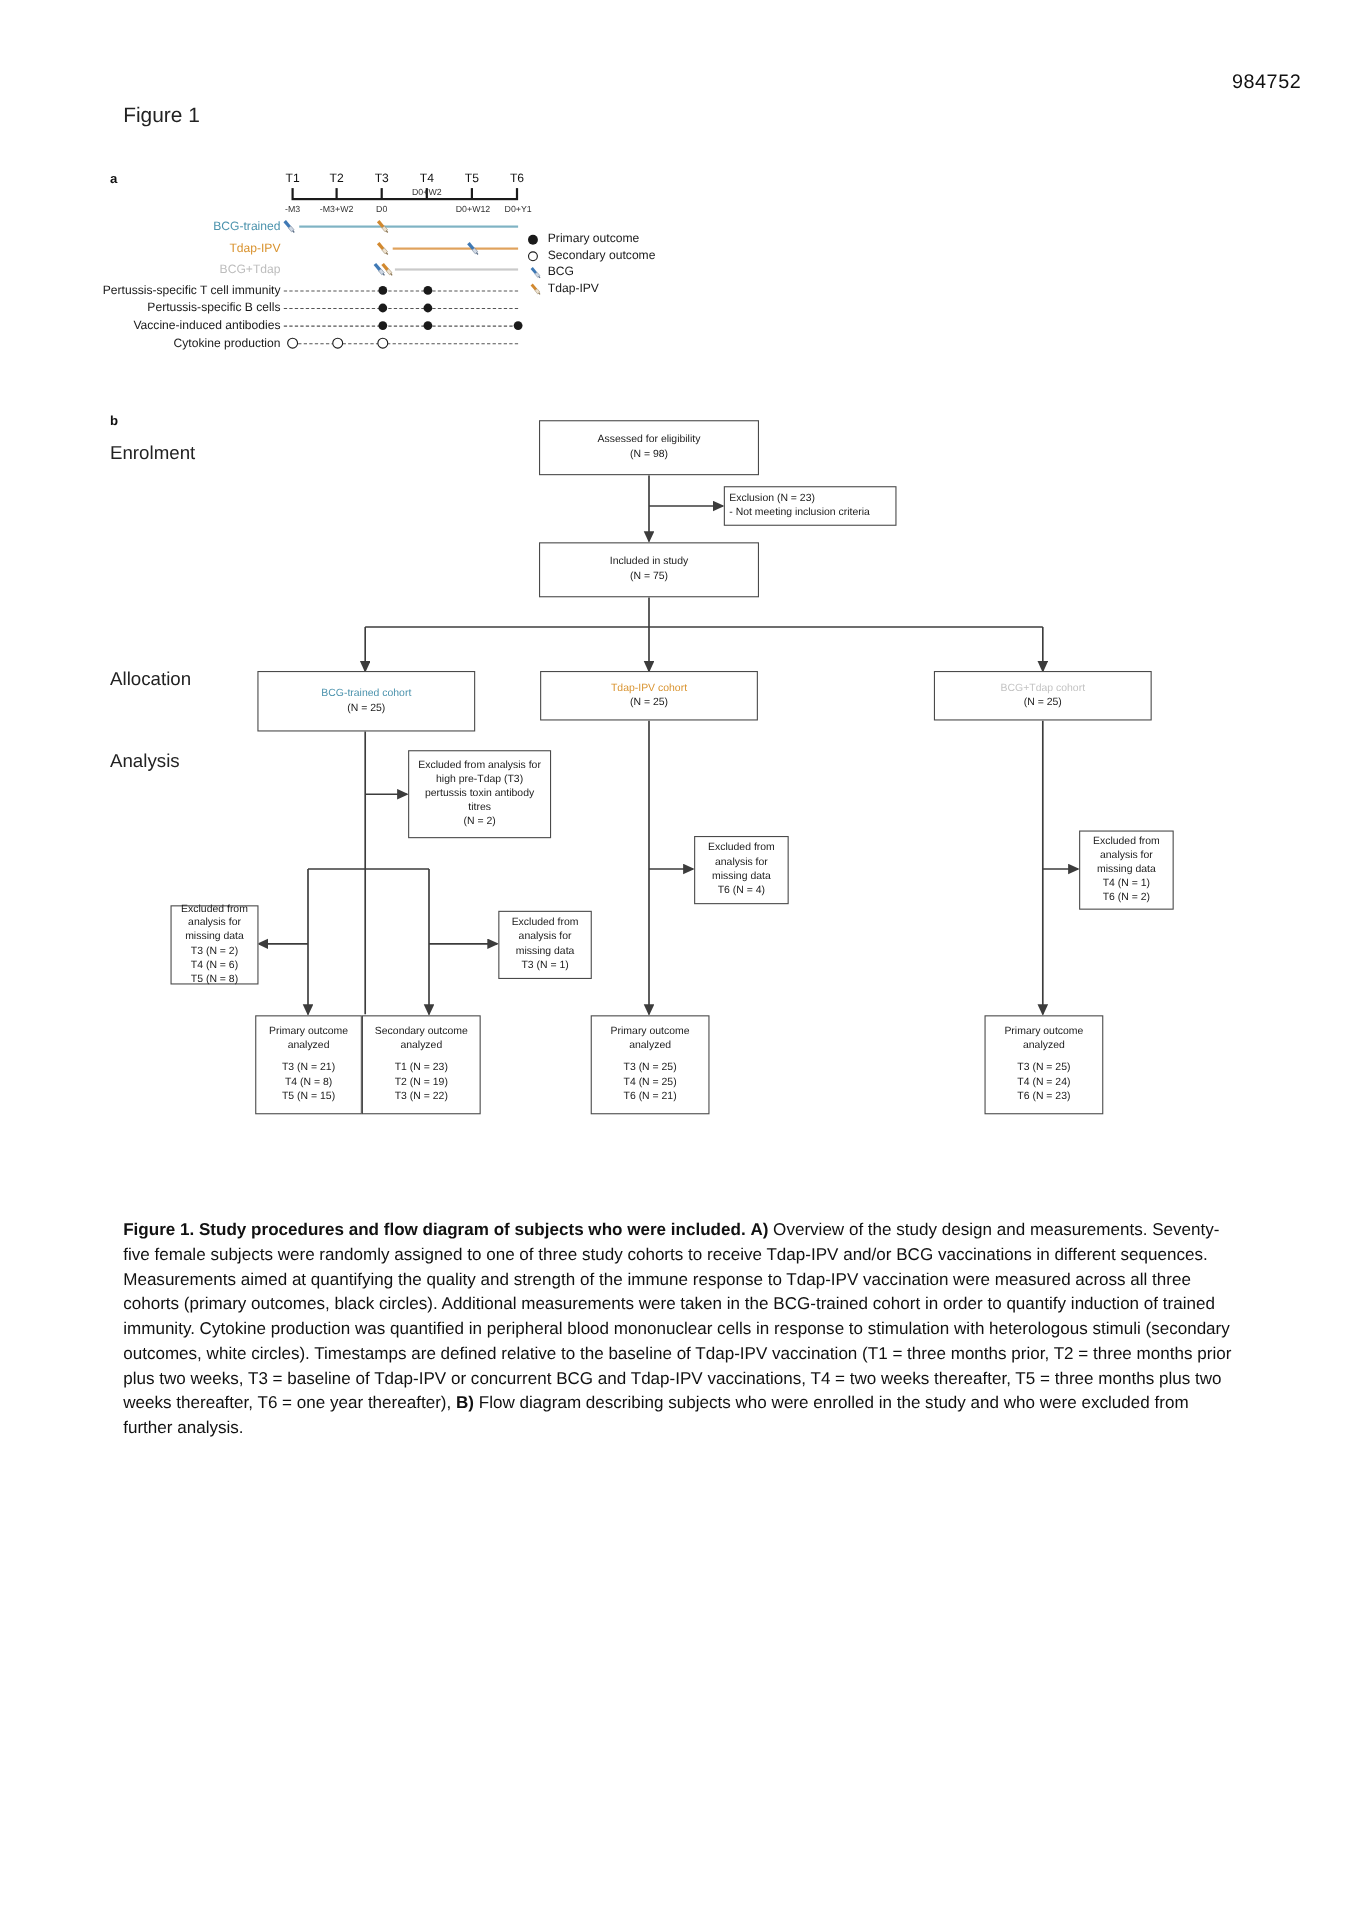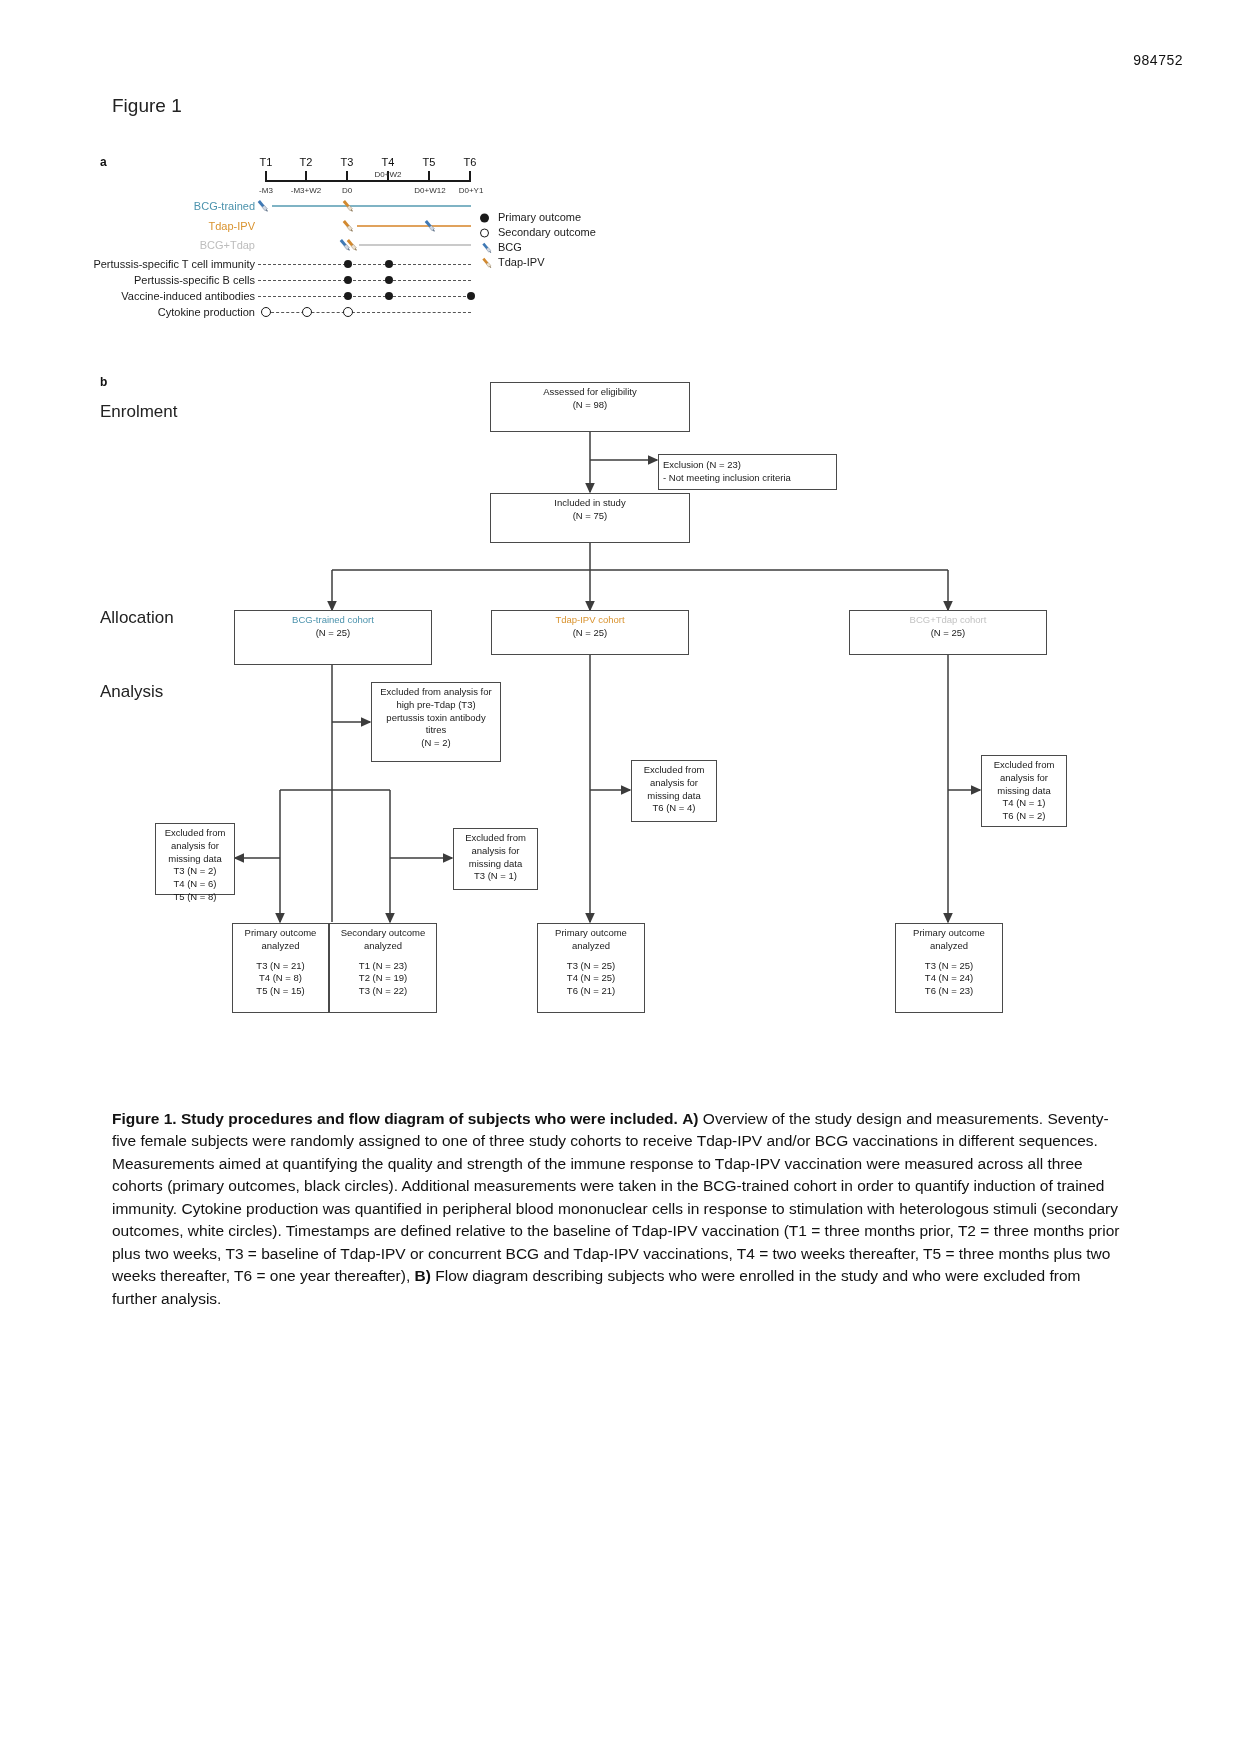--- a/index.html
+++ b/index.html
@@ -1,18 +1,18 @@
 <!DOCTYPE html>
 <html><head>
 <meta charset="utf-8">
 <style>
   html,body{margin:0;padding:0;background:#fff;}
   body{width:1241px;height:1754px;position:relative;font-family:"Liberation Sans",sans-serif;color:#1a1a1a;}
   .page{position:absolute;inset:0;}
-  #page-number{position:absolute;right:58px;top:52px;font-size:14px;letter-spacing:.5px;color:#111;}
+  #page-number{position:absolute;right:58px;top:64px;font-size:18px;letter-spacing:.5px;color:#111;}
   #fig-label{position:absolute;left:112px;top:95px;font-size:19px;color:#222;}
   
   #panel-a{position:absolute;left:100px;top:150px;width:620px;height:160px;}
   .panel-letter{position:absolute;font-size:12px;font-weight:bold;color:#111;}
   #panel-a .panel-letter{left:0;top:5px;}
   .tl-tick-label{position:absolute;font-size:11px;color:#111;transform:translateX(-50%);}
   .tl-sub-label{position:absolute;font-size:8px;color:#333;transform:translateX(-50%);white-space:nowrap;}
   #tl-axis{position:absolute;left:165px;top:30px;width:206px;height:2px;background:#1a1a1a;}
   .tl-tick{position:absolute;width:2px;height:9px;background:#1a1a1a;top:-9px;}
   .row-label{position:absolute;font-size:11px;text-align:right;white-space:nowrap;transform:translateY(-50%);}
@@ -24,21 +24,21 @@
   .syringe{position:absolute;width:16px;height:16px;transform:translate(-50%,-50%);}
   #legend-a{position:absolute;left:380px;top:60px;font-size:11px;}
   .leg-row{position:relative;height:15px;padding-left:18px;line-height:15px;white-space:nowrap;}
   .leg-mark{position:absolute;left:0;top:50%;transform:translateY(-50%);}
   .leg-dot{width:9px;height:9px;border-radius:50%;}
   
   #panel-b{position:absolute;left:100px;top:370px;width:1000px;height:680px;}
   #panel-b .panel-letter{left:0;top:5px;}
   .stage-label{position:absolute;font-size:17px;color:#222;}
   .fbox{position:absolute;border:1.3px solid #4a4a4a;background:#fff;box-sizing:border-box;
-        display:flex;flex-direction:column;align-items:center;justify-content:flex-start;
+        display:flex;flex-direction:column;align-items:center;justify-content:center;
         font-size:9.5px;line-height:1.35;text-align:center;color:#1a1a1a;padding:3px 4px;}
   .fbox.left{align-items:flex-start;text-align:left;justify-content:flex-start;}
   .fbox .ln{display:block;white-space:nowrap;}
   .fbox .gap{height:7px;}
   .cohort-title{font-weight:normal;}
   svg.connectors{position:absolute;left:0;top:0;width:1000px;height:680px;overflow:visible;pointer-events:none;}
   
   #caption{position:absolute;left:112px;top:1108px;width:1010px;font-size:15.5px;line-height:1.45;color:#111;text-align:left;}
   #caption b{font-weight:bold;}
 </style>
@@ -224,21 +224,21 @@
         <path d="M848,285 L848,552" marker-end="url(#ah)"></path>
         <path d="M848,420 L880,420" marker-end="url(#ah)"></path>
       </g>
     </svg>
 
     <div class="fbox" style="left:390px;top:12px;width:200px;height:50px">
       <span class="ln">Assessed for eligibility</span>
       <span class="ln">(N = 98)</span>
     </div>
 
-    <div class="fbox left" style="left:558px;top:84px;width:179px;height:36px;justify-content:center">
+    <div class="fbox left" style="left:558px;top:72px;width:157px;height:36px;justify-content:center">
       <span class="ln">Exclusion (N = 23)</span>
       <span class="ln">- Not meeting inclusion criteria</span>
     </div>
 
     <div class="fbox" style="left:390px;top:123px;width:200px;height:50px">
       <span class="ln">Included in study</span>
       <span class="ln">(N = 75)</span>
     </div>
 
     <div class="fbox" style="left:134px;top:240px;width:198px;height:55px">

